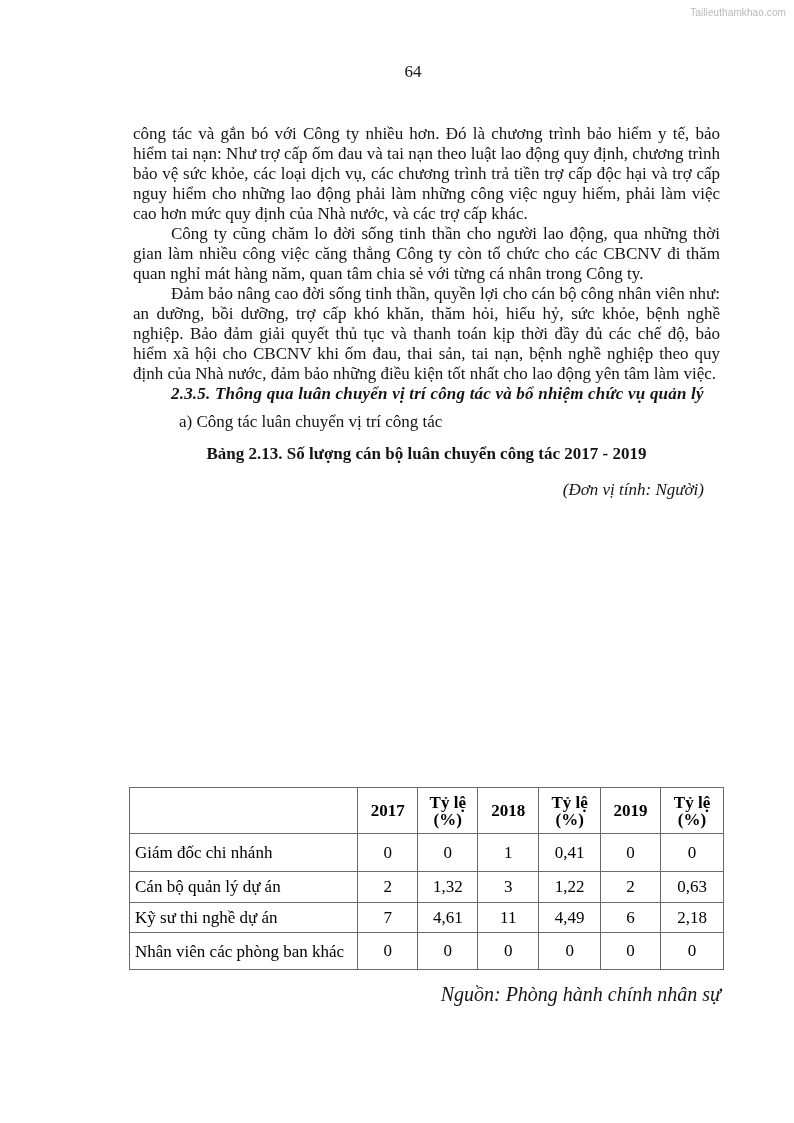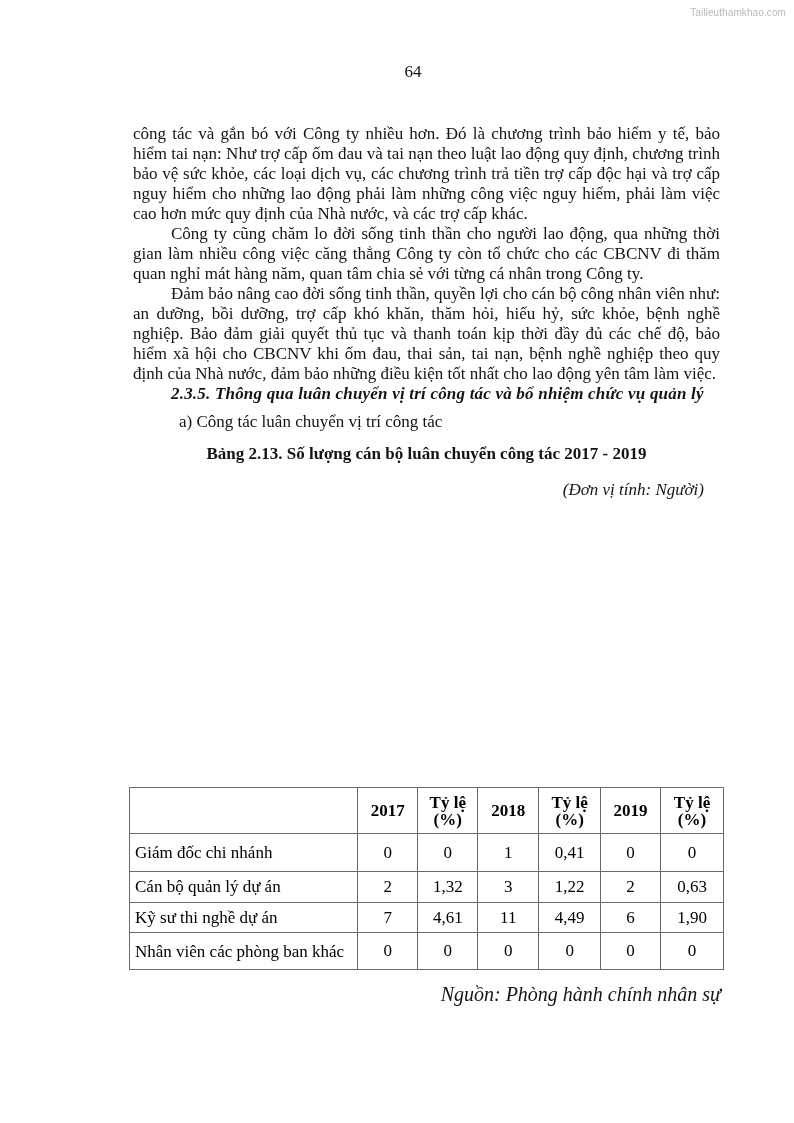--- a/index.html
+++ b/index.html
@@ -105,21 +105,21 @@
     <td class="num">2</td>
     <td class="num">0,63</td>
   </tr>
   <tr style="height:30px">
     <td class="label">Kỹ sư thi nghề dự án</td>
     <td class="num">7</td>
     <td class="num">4,61</td>
     <td class="num">11</td>
     <td class="num">4,49</td>
     <td class="num">6</td>
-    <td class="num">1,90</td>
+    <td class="num">2,18</td>
   </tr>
   <tr style="height:37px">
     <td class="label">
           <span class="label-two">Nhân viên các phòng ban khác</span>
         </td>
     <td class="num">0</td>
     <td class="num">0</td>
     <td class="num">0</td>
     <td class="num">0</td>
     <td class="num">0</td>

